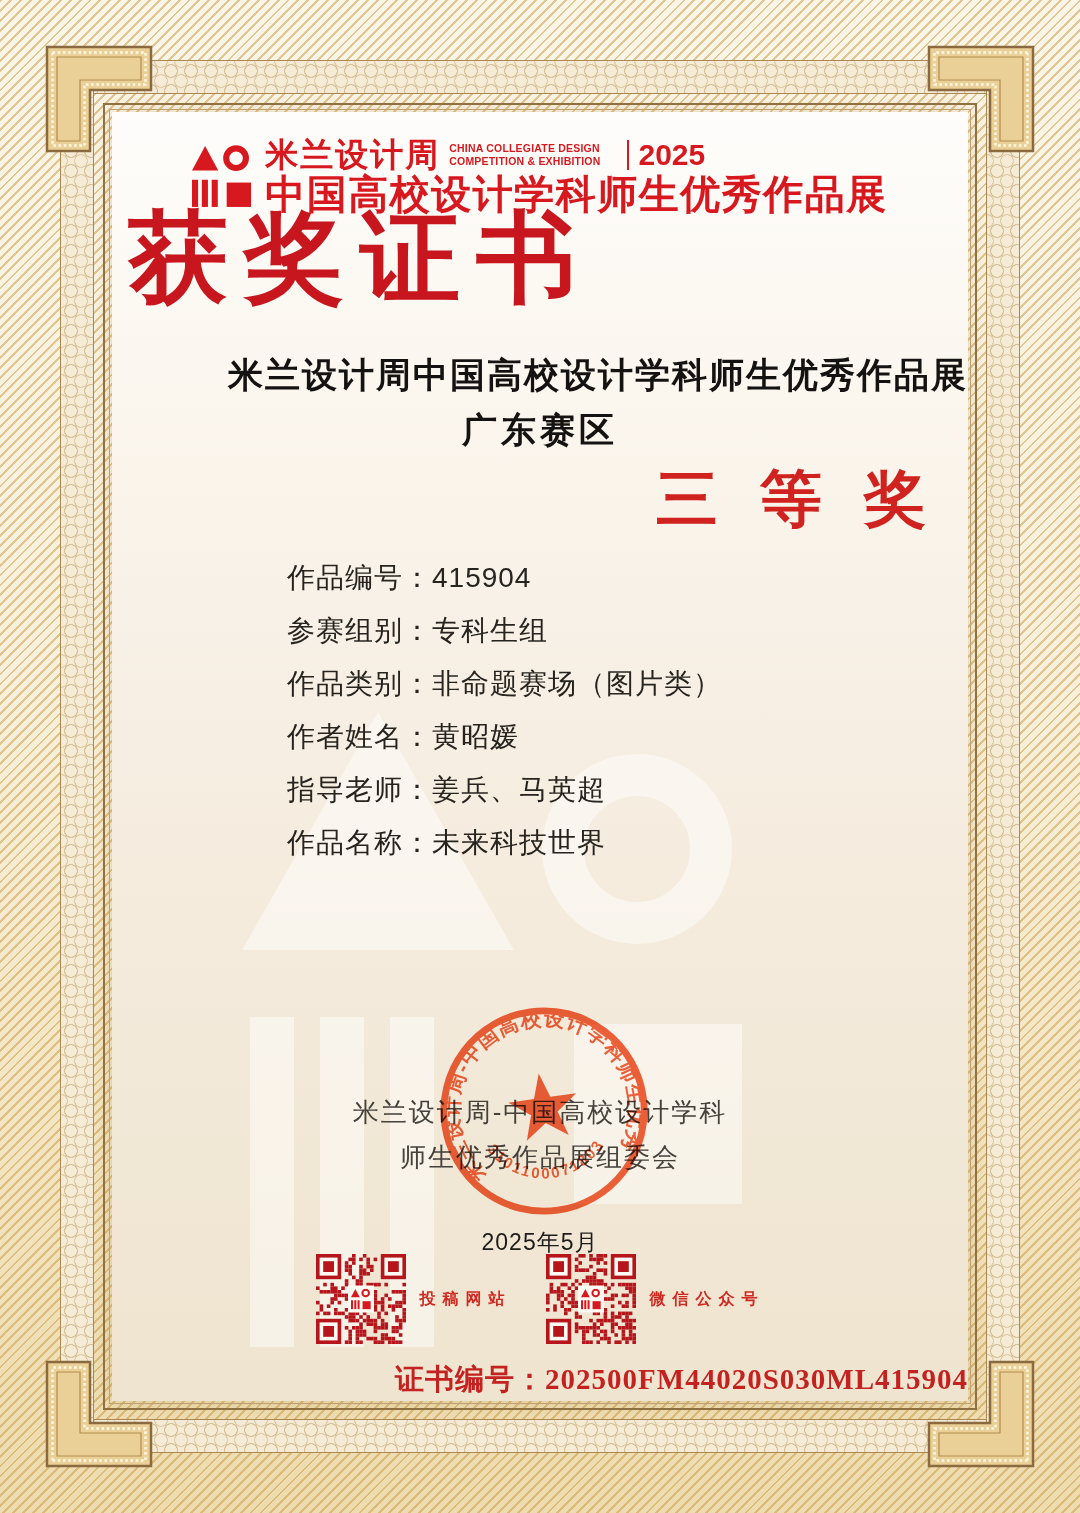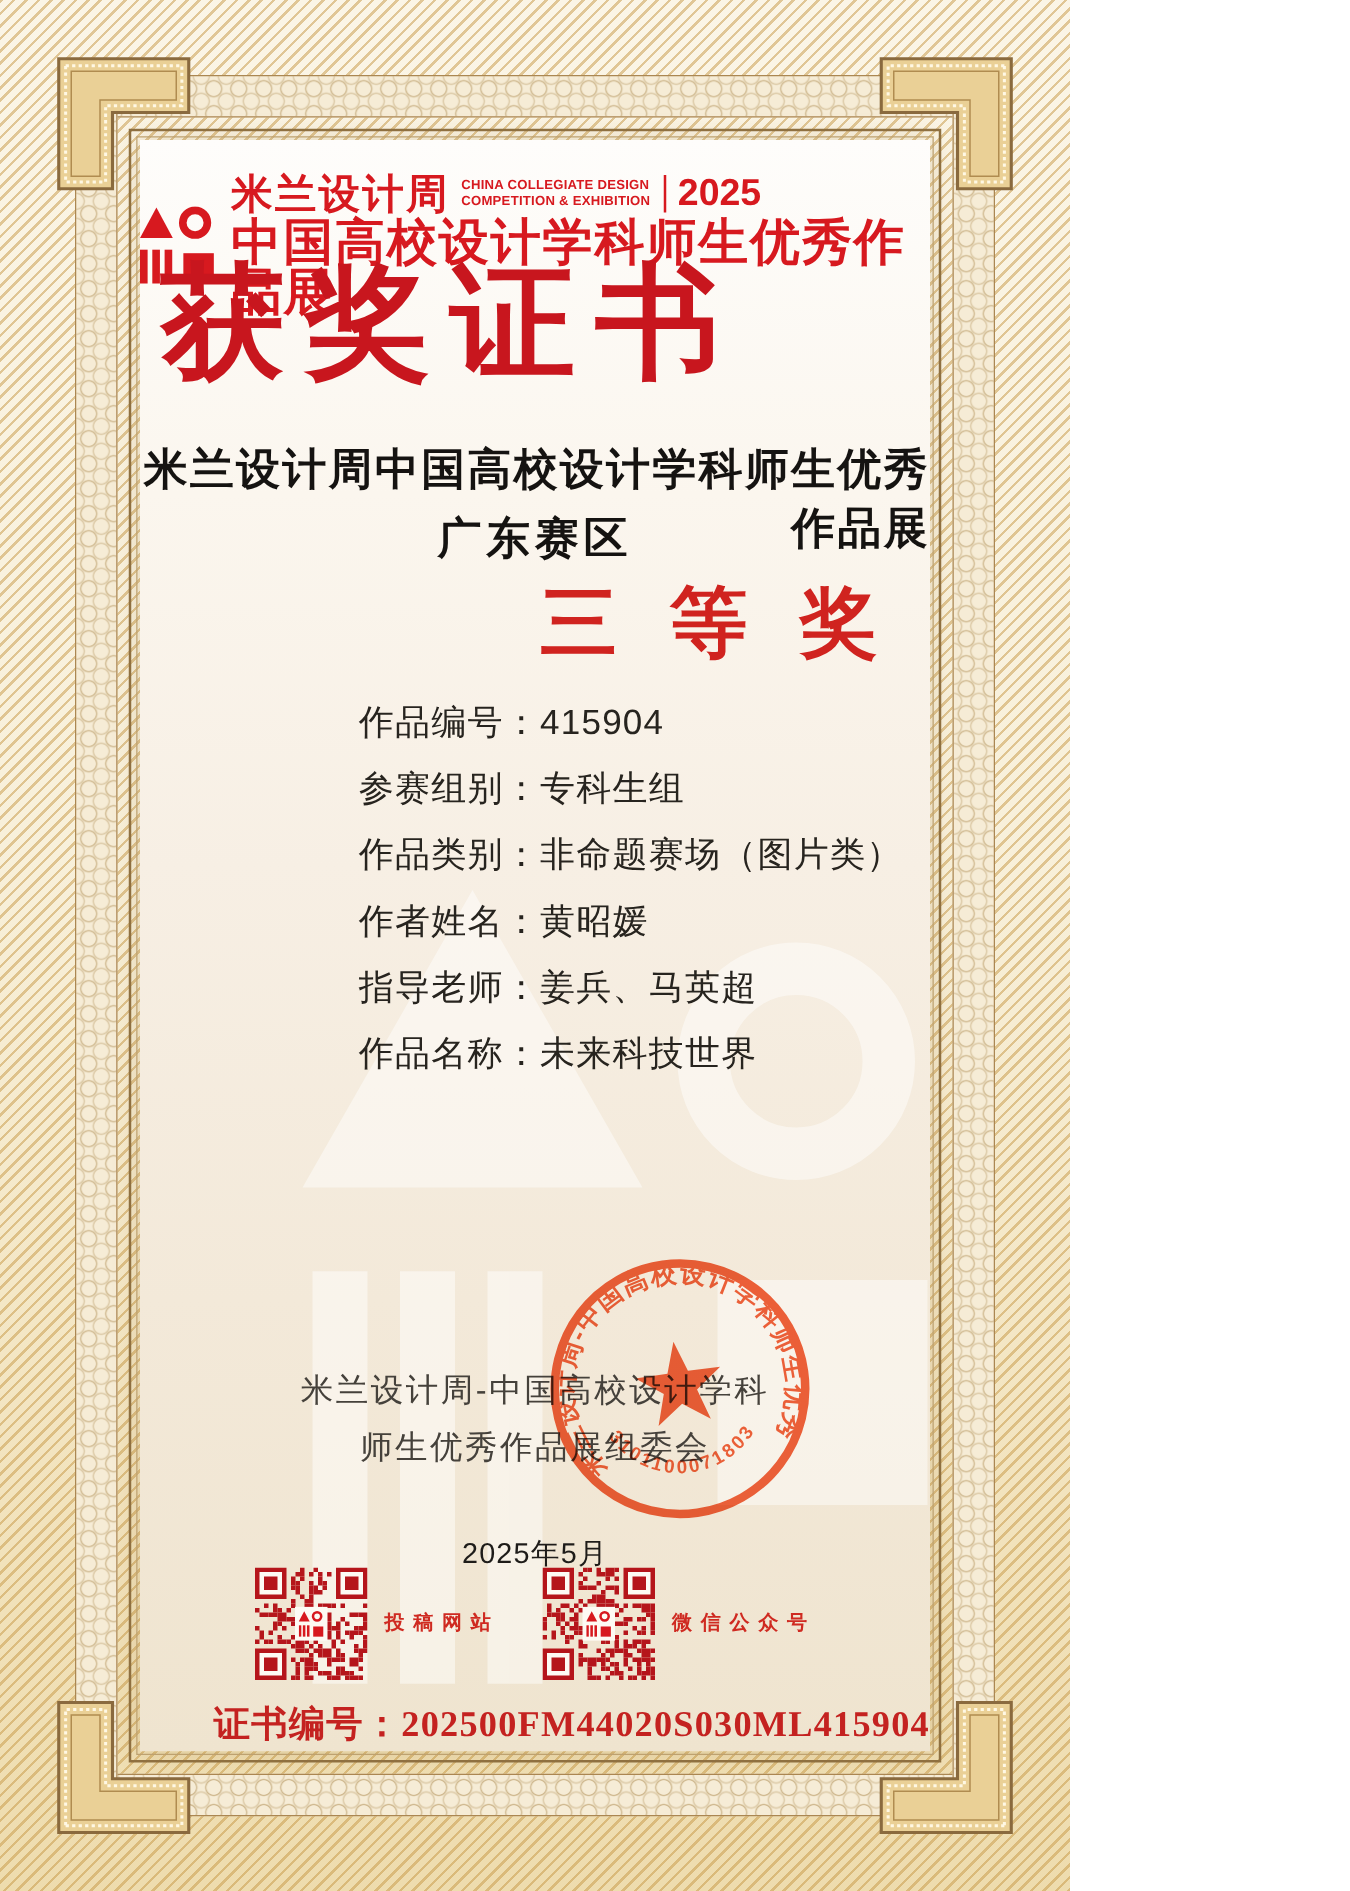--- a/index.html
+++ b/index.html
@@ -3,21 +3,21 @@
 <meta charset="utf-8">
 <style>
   :root{
     --red:#c8161e; --logo-red:#d7191f; --stamp:#f0572c; --qr-red:#b5151b;
     --gold:#d8b46e; --gold-dark:#8a6a3e; --ink:#2b2620;
   }
   *{margin:0;padding:0;box-sizing:border-box;}
   html,body{width:1080px;height:1513px;}
   body{font-family:"Liberation Sans","DejaVu Sans",sans-serif;}
 
-  .page{position:relative;width:856px;height:1513px;overflow:hidden;
+  .page{position:relative;width:1080px;height:1513px;overflow:hidden;
     background-image:
       repeating-linear-gradient(135deg, rgba(198,152,70,.50) 0 2px, rgba(255,255,255,0) 2px 7px),
       linear-gradient(180deg,#fbf5e6 0%,#f8f0da 45%,#f2e3bd 80%,#eedcae 100%);
   }
 
   
   .band{position:absolute;background-color:#f6ecd6;
     background-image:
       radial-gradient(circle at 50% 50%, rgba(163,126,62,0) 5.5px, rgba(163,126,62,.55) 6.2px, rgba(163,126,62,0) 7.4px),
       radial-gradient(circle at 50% 50%, rgba(163,126,62,0) 5.5px, rgba(163,126,62,.40) 6.2px, rgba(163,126,62,0) 7.4px);
@@ -53,21 +53,21 @@
   .wm-bars span{display:block;width:44px;background:rgba(255,255,255,.85);}
   .wm-square{left:462px;top:912px;width:168px;height:180px;background:rgba(255,255,255,.85);}
 
   
   .brand-row{position:absolute;top:26px;left:0;right:0;display:flex;justify-content:center;align-items:center;gap:13px;color:var(--logo-red);}
   .mark{width:60px;height:62px;flex:0 0 auto;}
   .brand-text{display:flex;flex-direction:column;gap:3px;}
   .brand-line1{display:flex;align-items:center;gap:9px;}
   .brand-cn{font-size:33px;font-weight:900;letter-spacing:2px;line-height:1;}
   .brand-en{font-size:10.5px;font-weight:700;line-height:1.15;letter-spacing:.2px;}
-  .brand-year{font-size:30px;font-weight:600;line-height:1;border-left:2px solid var(--logo-red);padding-left:9px;margin-left:2px;}
+  .brand-year{font-size:30px;font-weight:600;line-height:1;border-left:2px solid var(--logo-red);padding-left:9px;margin-left:18px;}
   .brand-series{font-size:40px;font-weight:900;letter-spacing:1.5px;line-height:1;}
 
   .cert-title{position:absolute;top:92px;left:0;right:0;text-align:left;
     font-family:"Liberation Serif","DejaVu Serif",serif;font-size:100px;font-weight:900;
     color:var(--red);letter-spacing:16px;padding-left:16px;line-height:1.1;}
 
   .event-1{position:absolute;top:240px;left:0;right:0;text-align:right;font-size:35px;font-weight:600;color:#151311;letter-spacing:2px;}
   .event-2{position:absolute;top:295px;left:0;right:0;text-align:center;font-size:35px;font-weight:600;color:#151311;letter-spacing:4px;}
 
   .award{position:absolute;top:352px;left:0;right:0;text-align:right;

